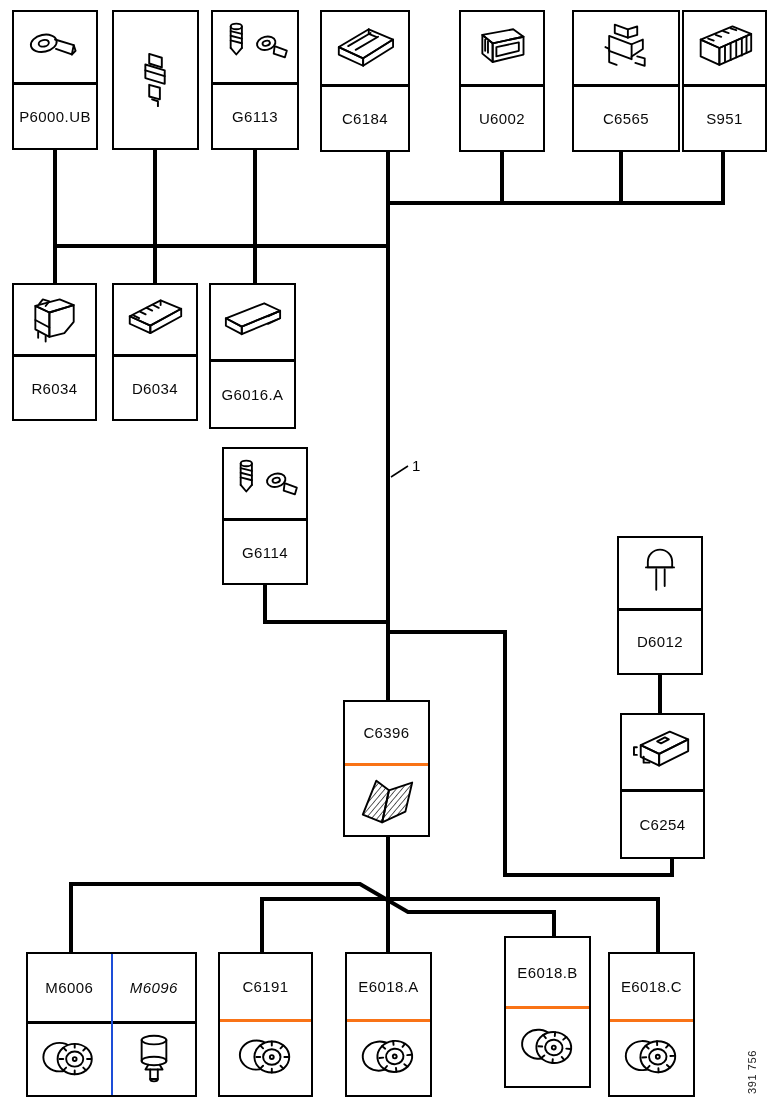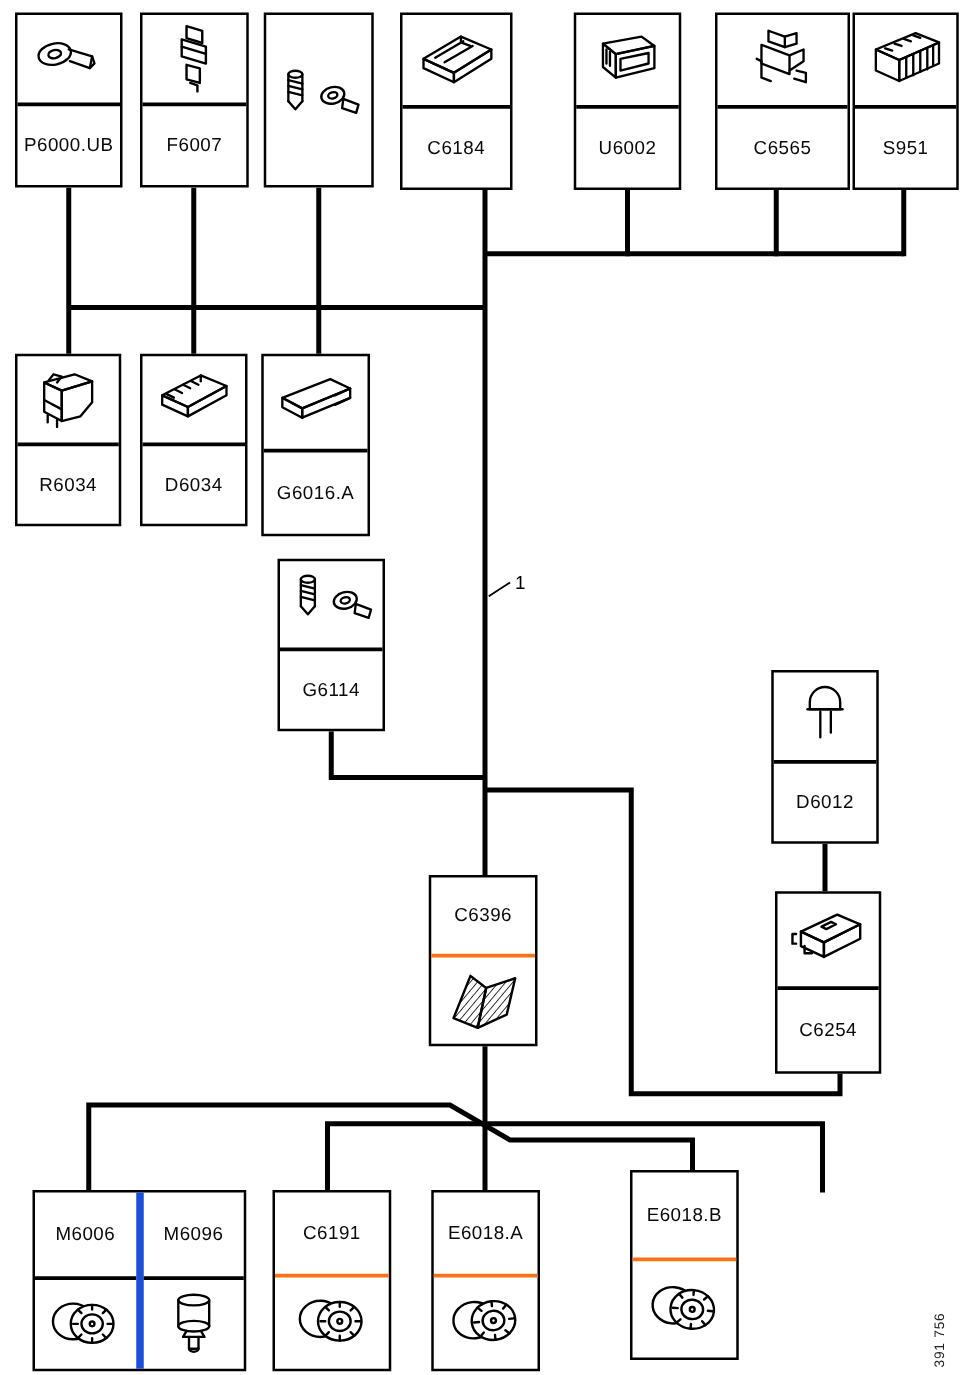--- a/index.html
+++ b/index.html
@@ -8,21 +8,21 @@
   .wires{position:absolute;left:0;top:0;z-index:0;}
   .comp{position:absolute;border:2px solid #000;background:#fff;display:flex;flex-direction:column;
         box-sizing:border-box;z-index:1;}
   .comp .cell{display:flex;align-items:center;justify-content:center;overflow:hidden;}
   .icon-cell{flex:1 1 auto;}
   .label-cell{flex:0 0 46%;font-size:15px;color:#0a0a0a;letter-spacing:0.4px;}
   .comp.label-bottom .label-cell{border-top:3px solid #000;}
   .comp.label-top .label-cell{border-bottom:3px solid #f97316;}
   .comp.double{flex-direction:row;}
   .comp.double .col{flex:1 1 50%;display:flex;flex-direction:column;}
-  .comp.double .col+.col{border-left:6px solid #1d4ed8;}
+  .comp.double .col+.col{border-left:2px solid #1d4ed8;font-style:italic;}
   .comp.double .label-cell{flex:0 0 67px;border-bottom:3px solid #000;}
   .fig-number{position:absolute;left:746px;top:1094px;transform:rotate(-90deg);
               transform-origin:0 0;font-size:11px;letter-spacing:0.6px;color:#222;white-space:nowrap;}
   svg.icon{stroke:#000;fill:none;stroke-width:2;stroke-linecap:round;stroke-linejoin:round;}
 </style>
 </head>
 <body>
 
 <div id="canvas">
 
@@ -63,35 +63,35 @@
   <div class="comp label-bottom" style="left:112px;top:10px;width:87px;height:140px">
     <div class="cell icon-cell">
       <svg class="icon" width="78" height="60" viewBox="0 0 80 62">
         <path d="M33 4 l13 4 v10 l-13 -4 z"></path>
           <path d="M29 15 l20 6 v14 l-20 -6 z"></path>
         <path d="M29 21 l20 6"></path>
           <path d="M33 36 l11 3 v12 l-11 -3 z"></path>
           <path d="M36 51 l6 2 v5"></path>
       </svg>
     </div>
-    <div class="cell label-cell">F6007</div>
   </div>
 
   <div class="comp label-bottom" style="left:211px;top:10px;width:88px;height:140px">
     <div class="cell icon-cell">
       <svg class="icon" width="78" height="58" viewBox="0 0 80 62">
         <ellipse cx="20" cy="9" rx="6" ry="3"></ellipse>
           <path d="M14 9 V32 M26 9 V32"></path>
         <path d="M14 14 l12 3 M14 19 l12 3 M14 24 l12 3"></path>
           <path d="M14 32 l6 7 6 -7"></path>
         <ellipse cx="52" cy="27" rx="10" ry="7" transform="rotate(-14 52 27)"></ellipse>
         <ellipse cx="52" cy="27" rx="4" ry="2.6" transform="rotate(-14 52 27)"></ellipse>
         <path d="M61 30 l13 5 -2 7 -12 -4 z"></path>
       </svg>
     </div>
+    <div class="cell label-cell">G6113</div>
   </div>
 
   <div class="comp label-bottom" style="left:320px;top:10px;width:90px;height:142px">
     <div class="cell icon-cell">
       <svg class="icon" width="80" height="58" viewBox="0 0 80 62">
         <path d="M12 30 L44 11 L70 22 L38 42 Z"></path>
           <path d="M12 30 V38 L38 50 V42 Z"></path>
         <path d="M38 42 L70 22 V30 L38 50 Z"></path>
           <path d="M22 29 L46 15 M30 33 L54 19"></path>
         <path d="M44 11 L44 16 L52 19"></path>
@@ -297,16 +297,30 @@
           <ellipse cx="30" cy="28" rx="17" ry="15"></ellipse>
           <ellipse cx="46" cy="30" rx="18" ry="16" fill="#fff"></ellipse>
           <ellipse cx="46" cy="30" rx="9" ry="8"></ellipse>
             <circle cx="46" cy="30" r="2"></circle>
           <path d="M46 14 v4 M58 18 l-3 3 M63 30 h-4 M58 42 l-3 -3 M46 46 v-4 M34 42 l3 -3 M30 30 h4 M34 18 l3 3"></path>
         </g>
       </svg>
     </div>
   </div>
 
+  <div class="comp label-top" style="left:608px;top:952px;width:87px;height:145px">
+    <div class="cell label-cell">E6018.C</div>
+    <div class="cell icon-cell">
+      <svg class="icon" width="78" height="60" viewBox="0 0 80 62">
+        <g transform="rotate(-3 40 30)">
+          <ellipse cx="30" cy="28" rx="17" ry="15"></ellipse>
+          <ellipse cx="46" cy="30" rx="18" ry="16" fill="#fff"></ellipse>
+          <ellipse cx="46" cy="30" rx="9" ry="8"></ellipse>
+            <circle cx="46" cy="30" r="2"></circle>
+          <path d="M46 14 v4 M58 18 l-3 3 M63 30 h-4 M58 42 l-3 -3 M46 46 v-4 M34 42 l3 -3 M30 30 h4 M34 18 l3 3"></path>
+        </g>
+      </svg>
+    </div>
+  </div>
 
   <div class="fig-number">391 756</div>
 
 </div>
 
 </body></html>

